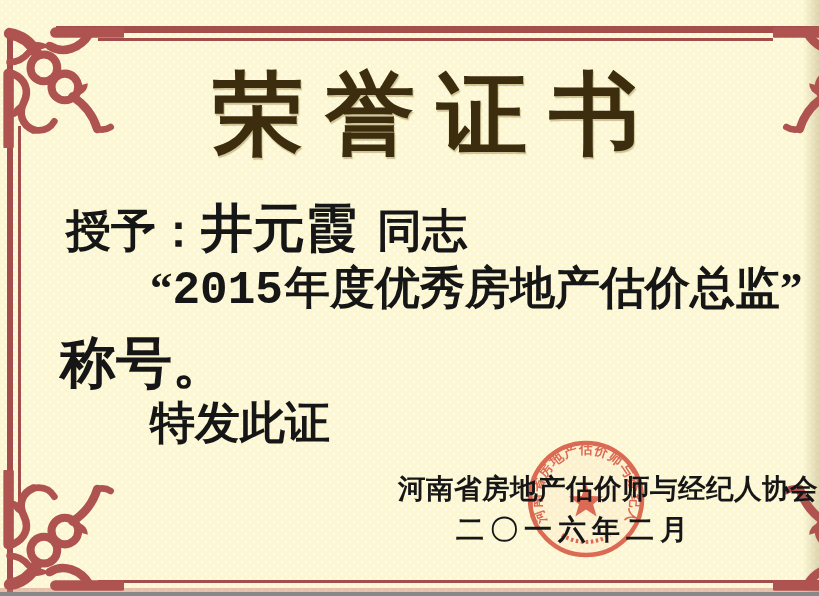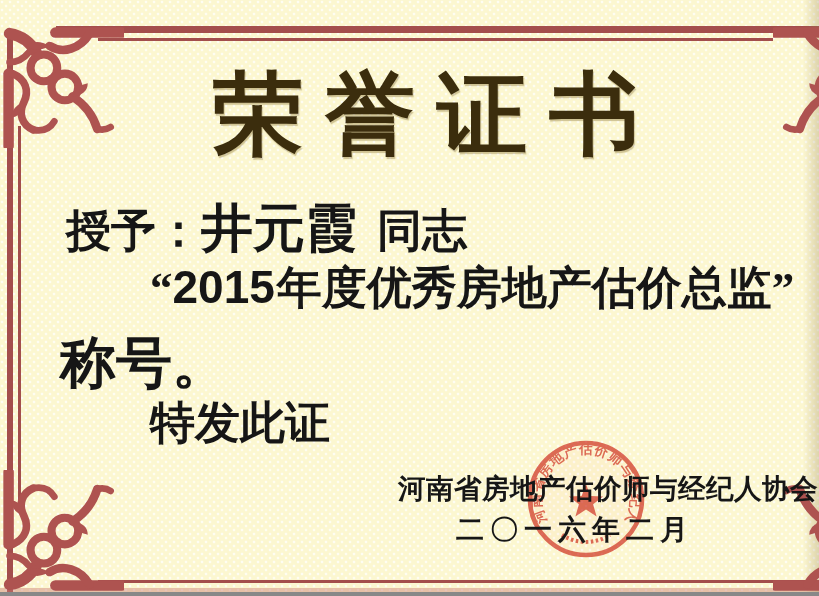--- a/index.html
+++ b/index.html
@@ -36,21 +36,21 @@
     font-family:"DejaVu Serif", serif;font-weight:bold;
     font-size:90px;line-height:1;letter-spacing:22px;
     color:#3b2d0d;text-shadow:1px 2px 1px rgba(120,95,30,.35);
     white-space:nowrap;
   }
   .bodyline{position:absolute;color:#161616;font-weight:bold;white-space:nowrap;}
   .l1{top:194px;left:66px;font-size:45px;}
   .l1 .name{font-family:"DejaVu Serif", serif;font-weight:600;font-size:52px;margin:0 0;}
   .l1 .suffix{margin-left:20px;}
   .l2{top:258px;left:150px;font-size:45px;}
-  .l2 .year{font-family:Liberation Sans, sans-serif;font-size:46px;}
+  .l2 .year{font-family:Liberation Mono, monospace;font-size:46px;}
   .l2 .qt{font-family:"Liberation Serif", serif;}
   .l2 .award-text{margin-left:2px;}
   .l3{top:326px;left:60px;font-size:56px;}
   .l4{top:393px;left:150px;font-size:45px;}
   .issuer{top:471px;left:398px;font-size:27.5px;letter-spacing:.5px;z-index:3;}
   .dateline{top:511px;left:456px;font-size:28px;letter-spacing:6px;z-index:3;}
   
   .seal{position:absolute;left:526px;top:439px;width:120px;height:120px;
     z-index:2;opacity:.85;mix-blend-mode:multiply;}
 </style>

